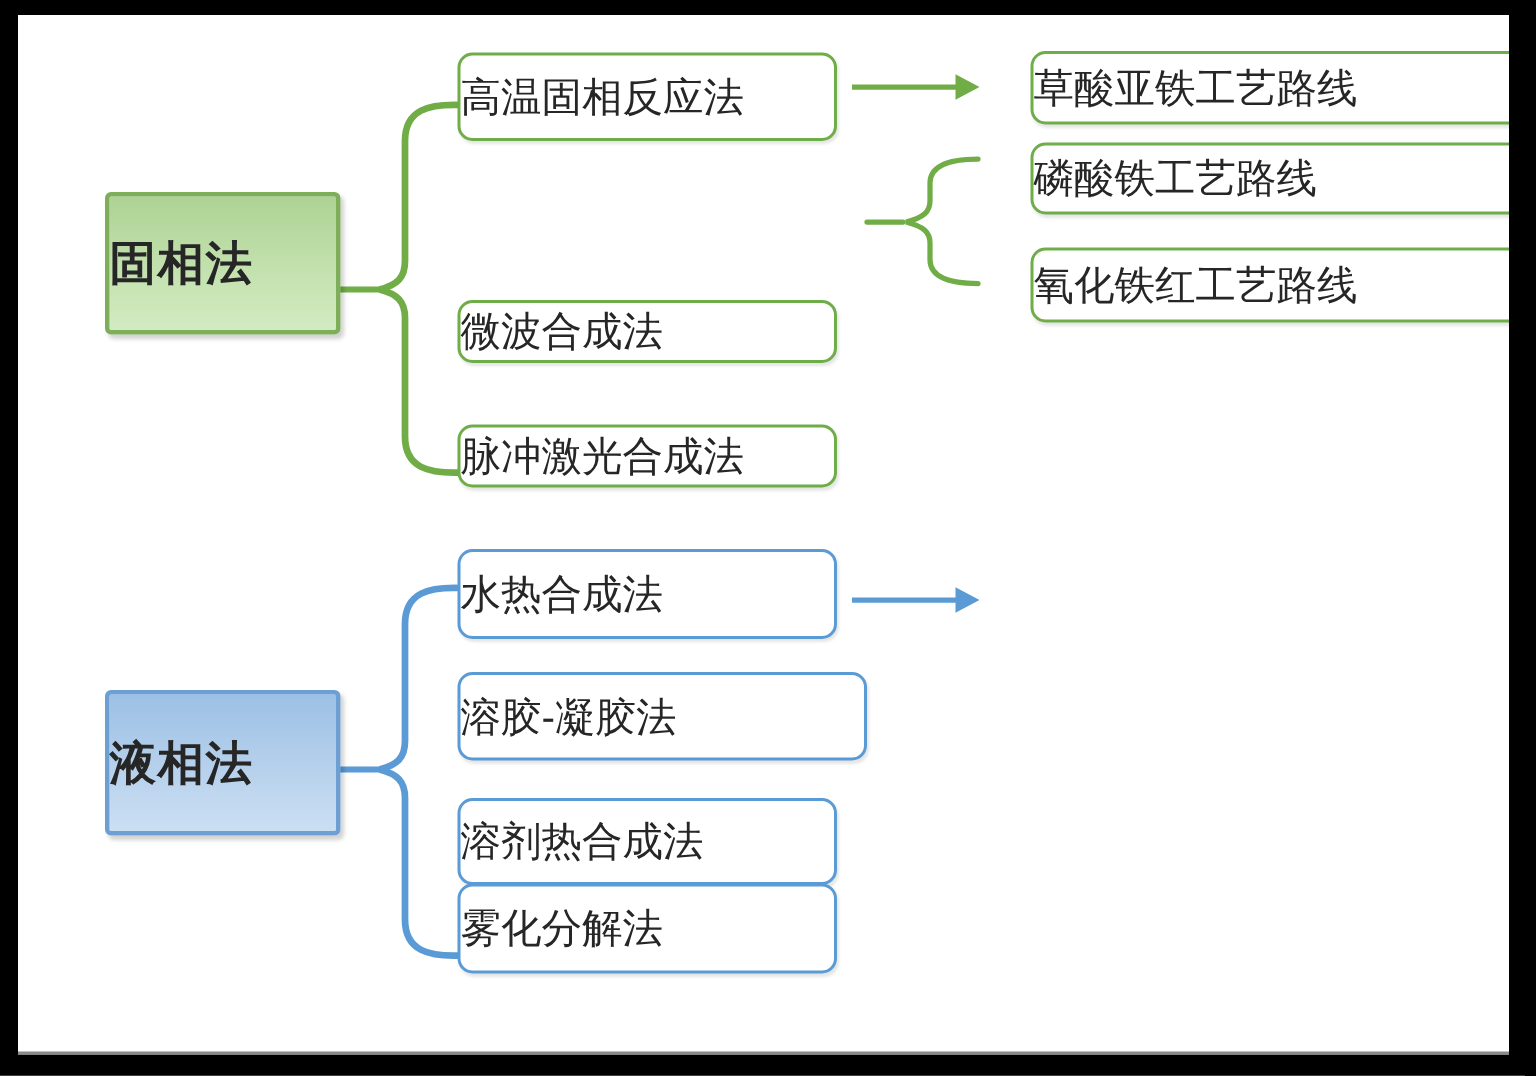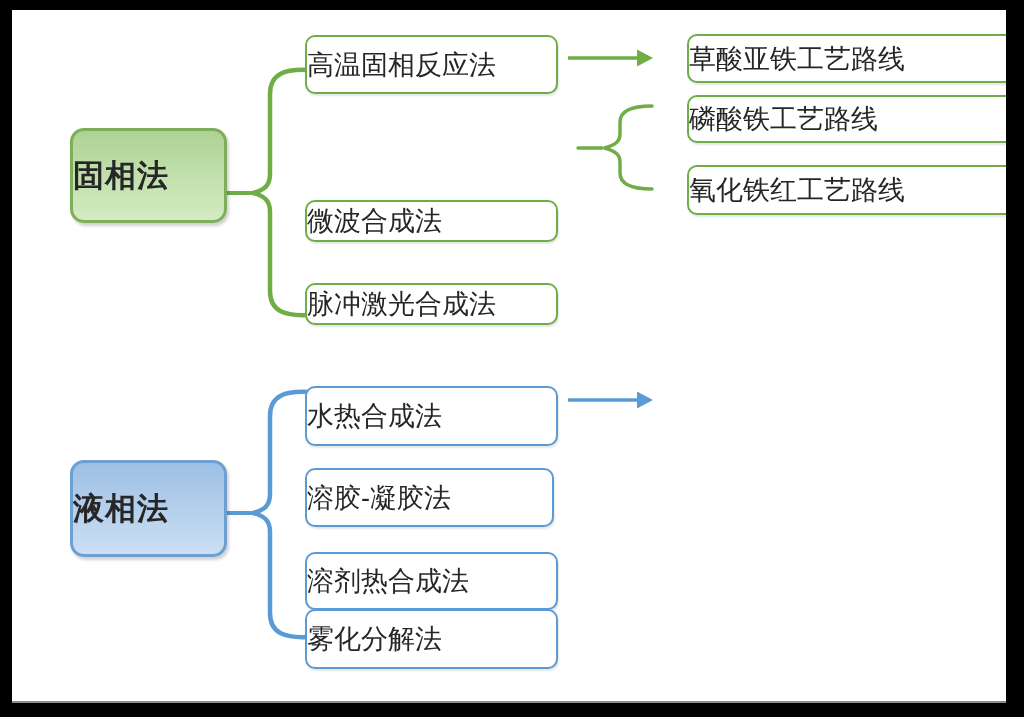--- a/index.html
+++ b/index.html
@@ -17,42 +17,42 @@
   }
   .connector-layer{position:absolute;left:0;top:0;pointer-events:none;}
   .node{
     position:absolute;
     display:flex;align-items:center;justify-content:flex-start;
     box-sizing:border-box;
     color:#262626;
     white-space:nowrap;
   }
   .parent{
-    border-radius:14px;
+    border-radius:4px;
     font-size:31px;font-weight:700;
     letter-spacing:1px;
   }
   .parent.green{
     background:linear-gradient(180deg,#aed294 0%,#c3e1ae 55%,#d3ebc2 100%);
     border:3px solid #7fae5b;
     box-shadow:2px 3px 3px rgba(0,0,0,0.18);
   }
   .parent.blue{
     background:linear-gradient(180deg,#9cc0e5 0%,#b7d1ec 55%,#cbdff3 100%);
     border:3px solid #6d9fd3;
     box-shadow:2px 3px 3px rgba(0,0,0,0.18);
   }
   .method,.route{
     background:#fff;
     border-radius:10px;
     font-size:27px;
     box-shadow:1px 2px 2px rgba(0,0,0,0.10);
   }
   .method.green,.route.green{border:2.5px solid #6fad49;}
-  .method.blue,.route.blue{border:2.5px solid #5b9bd5;margin-top:20px;}
+  .method.blue,.route.blue{border:2.5px solid #5b9bd5;}
   .bottom-hairline{
     position:absolute;left:0;bottom:0;width:100%;height:2px;
     background:#8a8a8a;
   }
 </style>
 </head>
 <body>
 
 <div class="stage">
   <div class="canvas">
@@ -99,21 +99,21 @@
       <span>氧化铁红工艺路线</span>
     </div>
 
     <div class="node parent blue" style="left:58px;top:450px;width:157px;height:97px">
       <span>液相法</span>
     </div>
 
     <div class="node method blue" style="left:293px;top:356px;width:253px;height:60px">
       <span>水热合成法</span>
     </div>
-    <div class="node method blue" style="left:293px;top:438px;width:249px;height:59px">
+    <div class="node method blue" style="left:293px;top:438px;width:273px;height:59px">
       <span>溶胶-凝胶法</span>
     </div>
     <div class="node method blue" style="left:293px;top:522px;width:253px;height:58px">
       <span>溶剂热合成法</span>
     </div>
     <div class="node method blue" style="left:293px;top:579px;width:253px;height:60px">
       <span>雾化分解法</span>
     </div>
 
 

